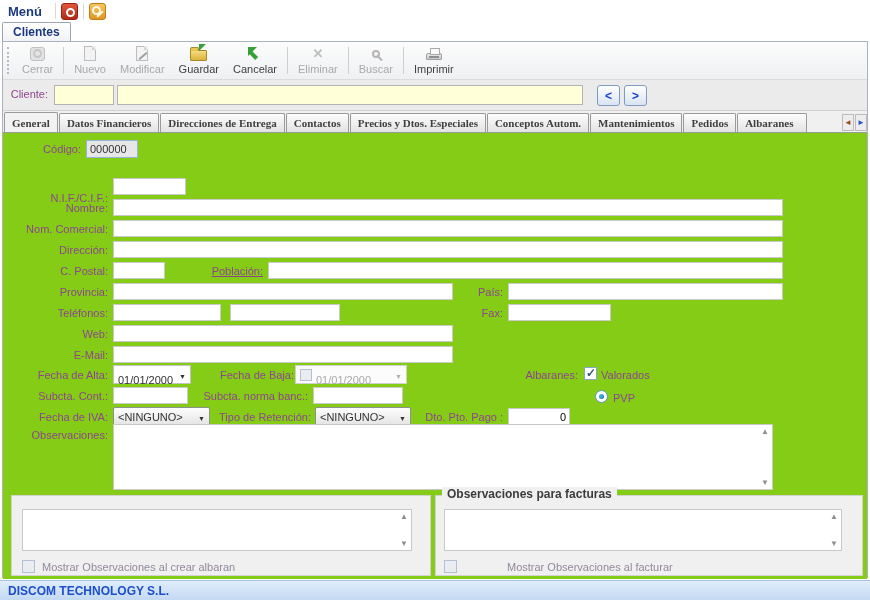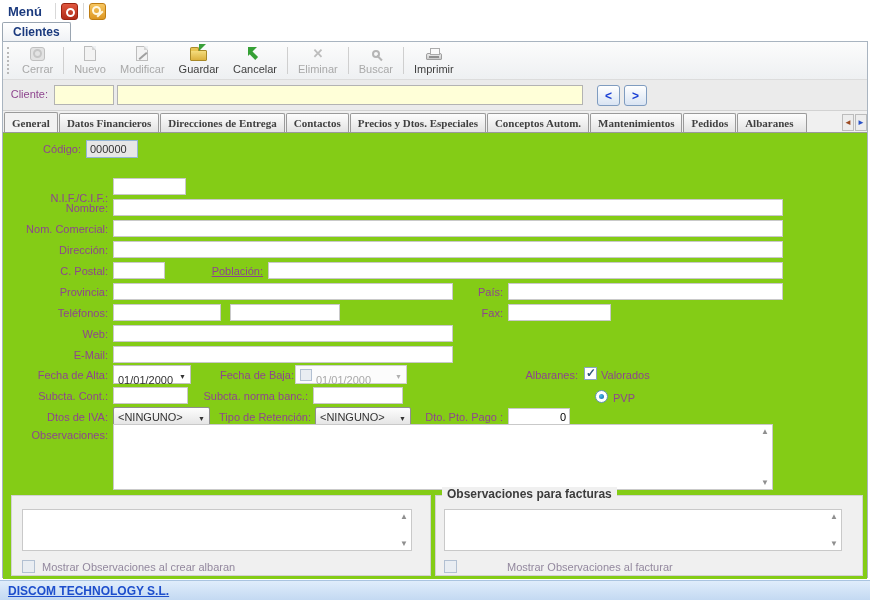--- a/index.html
+++ b/index.html
@@ -118,21 +118,21 @@
   
   .grp { position:absolute; border:1px solid #d2d2d2; background:#f0f0f0; }
   .grp-title { position:absolute; top:-9px; left:6px; background:#f0f0f0; padding:0 5px;
     font-weight:bold; font-size:12px; color:#3c3c3c; white-space:nowrap; }
   .grp-cb-label { position:absolute; color:#93889e; white-space:nowrap; }
 
   
   .statusbar { position:absolute; left:0; top:580px; width:870px; height:20px;
     background:linear-gradient(#e0edfb,#c3d9f2); border-top:1px solid #aac4e0;
     display:flex; align-items:center; padding-left:8px; }
-  .status-text { font-weight:bold; font-size:12px; color:#1d4ecc;text-decoration:underline; }
+  .status-text { font-weight:bold; font-size:12px; color:#1d4ecc; }
 </style>
 </head>
 <body>
 
 <div class="menubar">
   <span class="menu-title">Menú</span>
   <span class="mb-sep"></span>
   <span class="sq-ico i-power"></span>
   <span class="mb-sep"></span>
   <span class="sq-ico i-key"></span>
@@ -283,21 +283,21 @@
     <span class="cb chk" style="position:absolute; left:581px; top:234px;"></span>
     <span class="plabel" style="left:598px; width:60px; top:236px; text-align:left;">Valorados</span>
 
     <span class="plabel" style="left:0; width:105px; top:257px;">Subcta. Cont.:</span>
     <input class="fld" style="left: 110px; top: 254px; width: 75px;" value="">
     <span class="plabel" style="left:195px; width:110px; top:257px;">Subcta. norma banc.:</span>
     <input class="fld" style="left: 310px; top: 254px; width: 90px;" value="">
     <span class="radio sel" style="position:absolute; left:592px; top:257px;"></span>
     <span class="plabel" style="left:610px; width:40px; top:259px; text-align:left;">PVP</span>
 
-    <span class="plabel" style="left:0; width:105px; top:278px;">Dtos de IVA:</span>
+    <span class="plabel" style="left:0; width:105px; top:278px;">Fecha de IVA:</span>
     <div class="dd" style="left:110px; top:274px; width:97px;">
       <span class="ctext">&lt;NINGUNO&gt;</span>
       <span class="arr"></span>
     </div>
     <span class="plabel" style="left:210px; width:98px; top:278px;">Tipo de Retención:</span>
     <div class="dd" style="left:312px; top:274px; width:96px;">
       <span class="ctext">&lt;NINGUNO&gt;</span>
       <span class="arr"></span>
     </div>
     <span class="plabel" style="left:413px; width:87px; top:278px;">Dto. Pto. Pago :</span>

